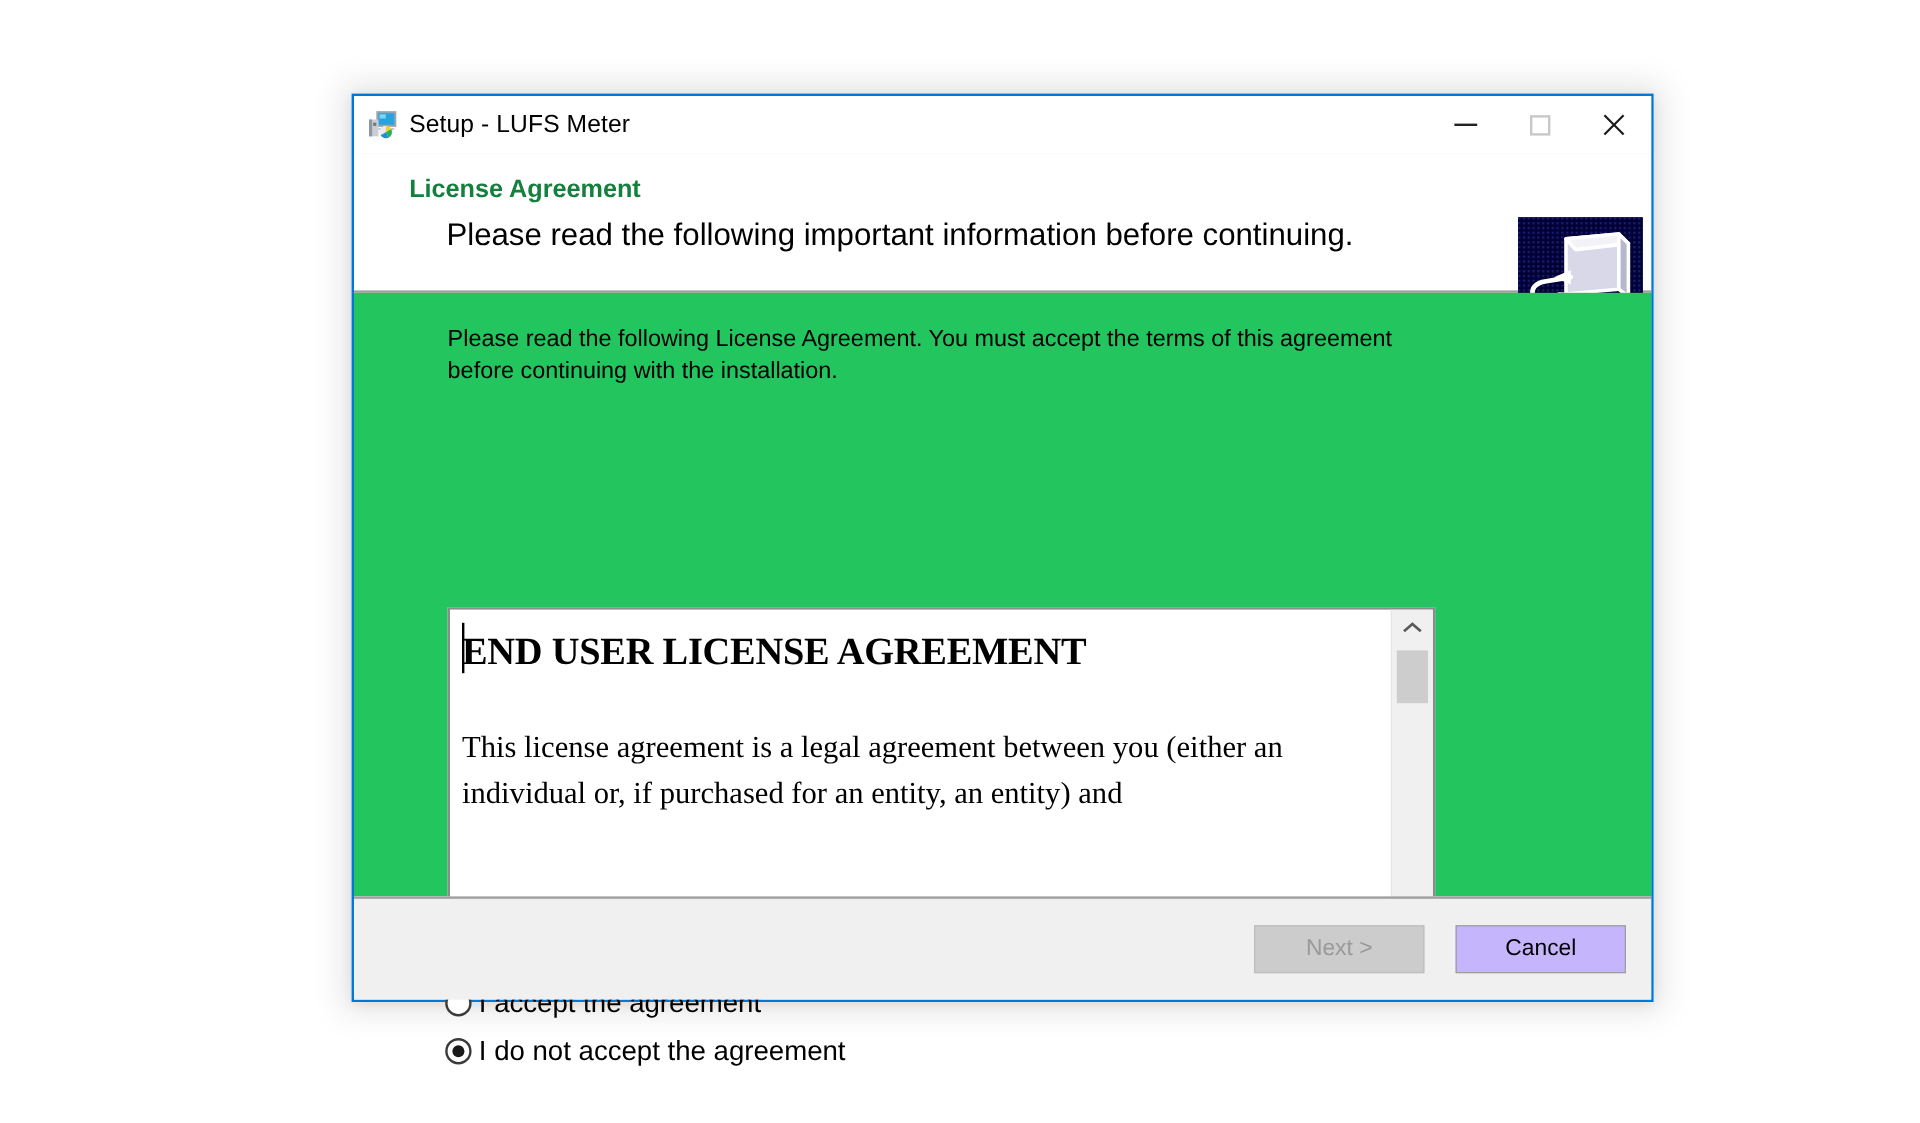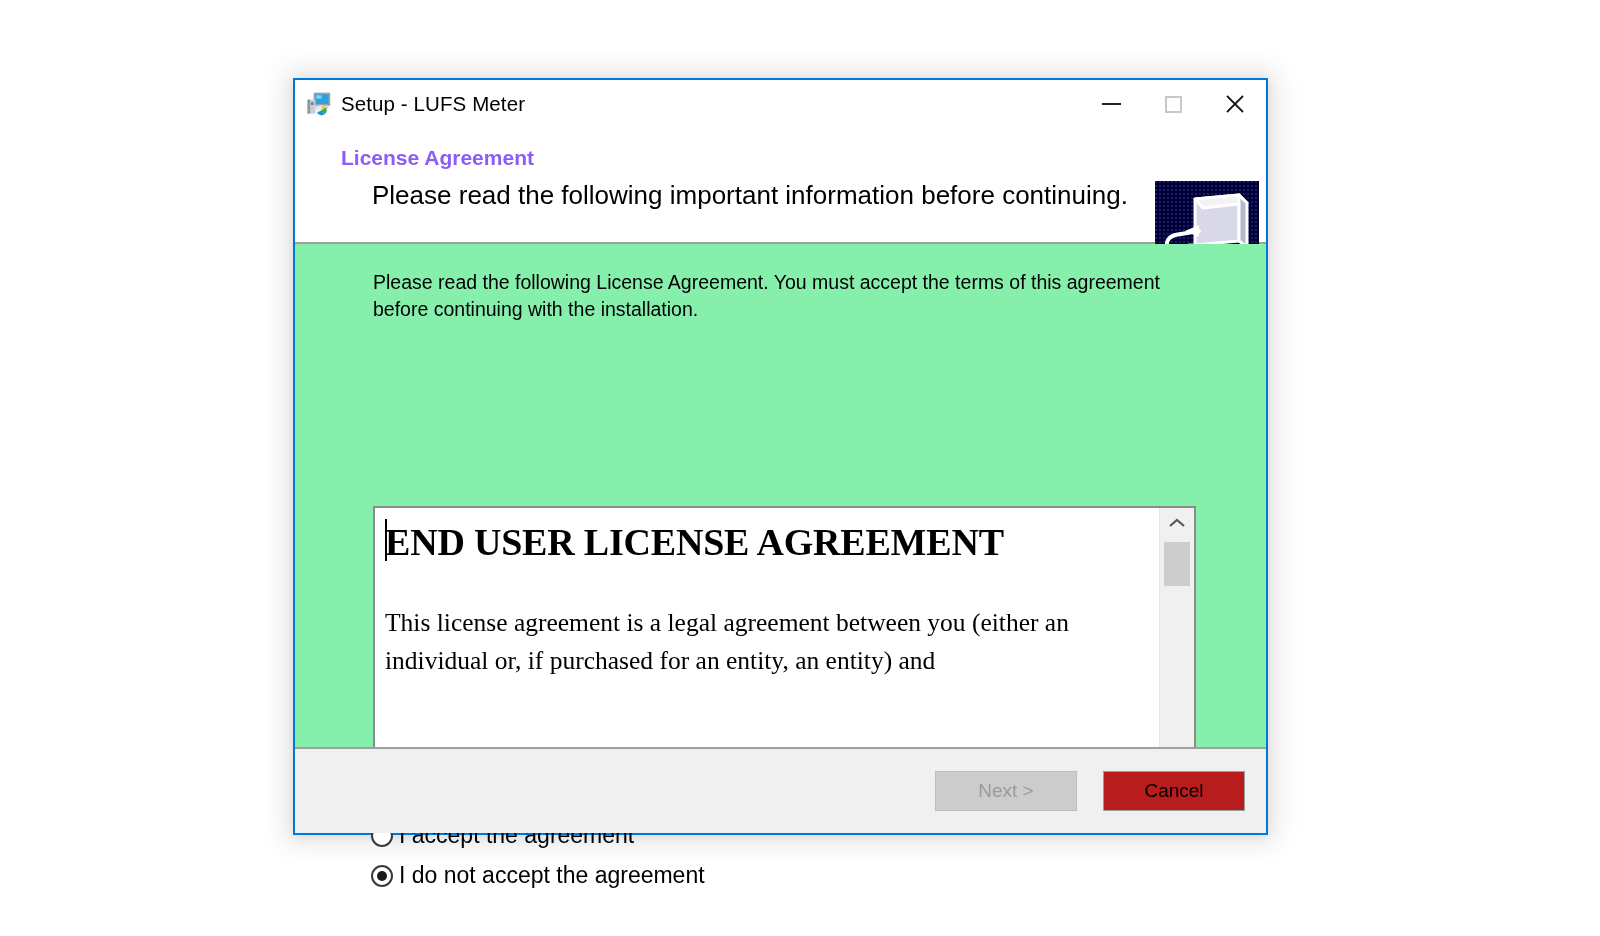--- a/index.html
+++ b/index.html
@@ -17,21 +17,21 @@
     width: 1600px;
     height: 936px;
     background: #ffffff;
   }
 
   
   #dialog {
     position: absolute;
     left: 293px;
     top: 78px;
-    width: 975px;
+    width: 1085px;
     height: 757px;
     background: #f0f0f0;
     border: 2px solid #0078d7;
     box-sizing: border-box;
     box-shadow: 0 0 26px 8px rgba(0,0,0,0.10), 0 2px 10px rgba(0,0,0,0.08);
     display: flex;
     flex-direction: column;
     justify-content: center;
   }
 
@@ -96,21 +96,21 @@
     position: relative;
     border-bottom: 2px solid #a0a0a0;
     box-sizing: border-box;
   }
   .header-title {
     position: absolute;
     left: 46px;
     top: 18px;
     font-size: 21px;
     font-weight: bold;
-    color: #8b5cf6;
+    color: #15803d;
     white-space: nowrap;
   }
   .header-sub {
     position: absolute;
     left: 77px;
     top: 52px;
     font-size: 26px;
     color: #000000;
     white-space: nowrap;
   }
@@ -120,21 +120,21 @@
     top: 53px;
     width: 104px;
     height: 94px;
     background: #000033;
     overflow: hidden;
   }
 
   
   .body {
     flex: 1 1 auto;
-    background: #86efac;
+    background: #22c55e;
     position: relative;
   }
   .intro {
     position: absolute;
     left: 78px;
     top: 25px;
     width: 790px;
     font-size: 19.5px;
     line-height: 27px;
     color: #000000;
@@ -163,21 +163,21 @@
   }
   .caret {
     position: absolute;
     left: 10px;
     top: 11px;
     width: 2px;
     height: 42px;
     background: #000000;
   }
   .lic-h1 {
-    font-size: 38px;
+    font-size: 32px;
     font-weight: bold;
     line-height: 44px;
     margin: 4px 0 0 0;
     white-space: nowrap;
     letter-spacing: -0.2px;
   }
   .lic-h2 {
     font-size: 34px;
     font-weight: bold;
     line-height: 40px;
@@ -281,21 +281,21 @@
     color: #000000;
     cursor: default;
   }
   .btn.next {
     right: 189px;
     color: #9a9a9a;
     border-color: #bdbdbd;
   }
   .btn.cancel {
     right: 21px;
-    background: #b91c1c;
+    background: #c4b5fd;
     border-color: #9d9d9d;
   }
 </style>
 </head>
 <body>
 
 <div id="stage">
 
   <div id="dialog">
 

